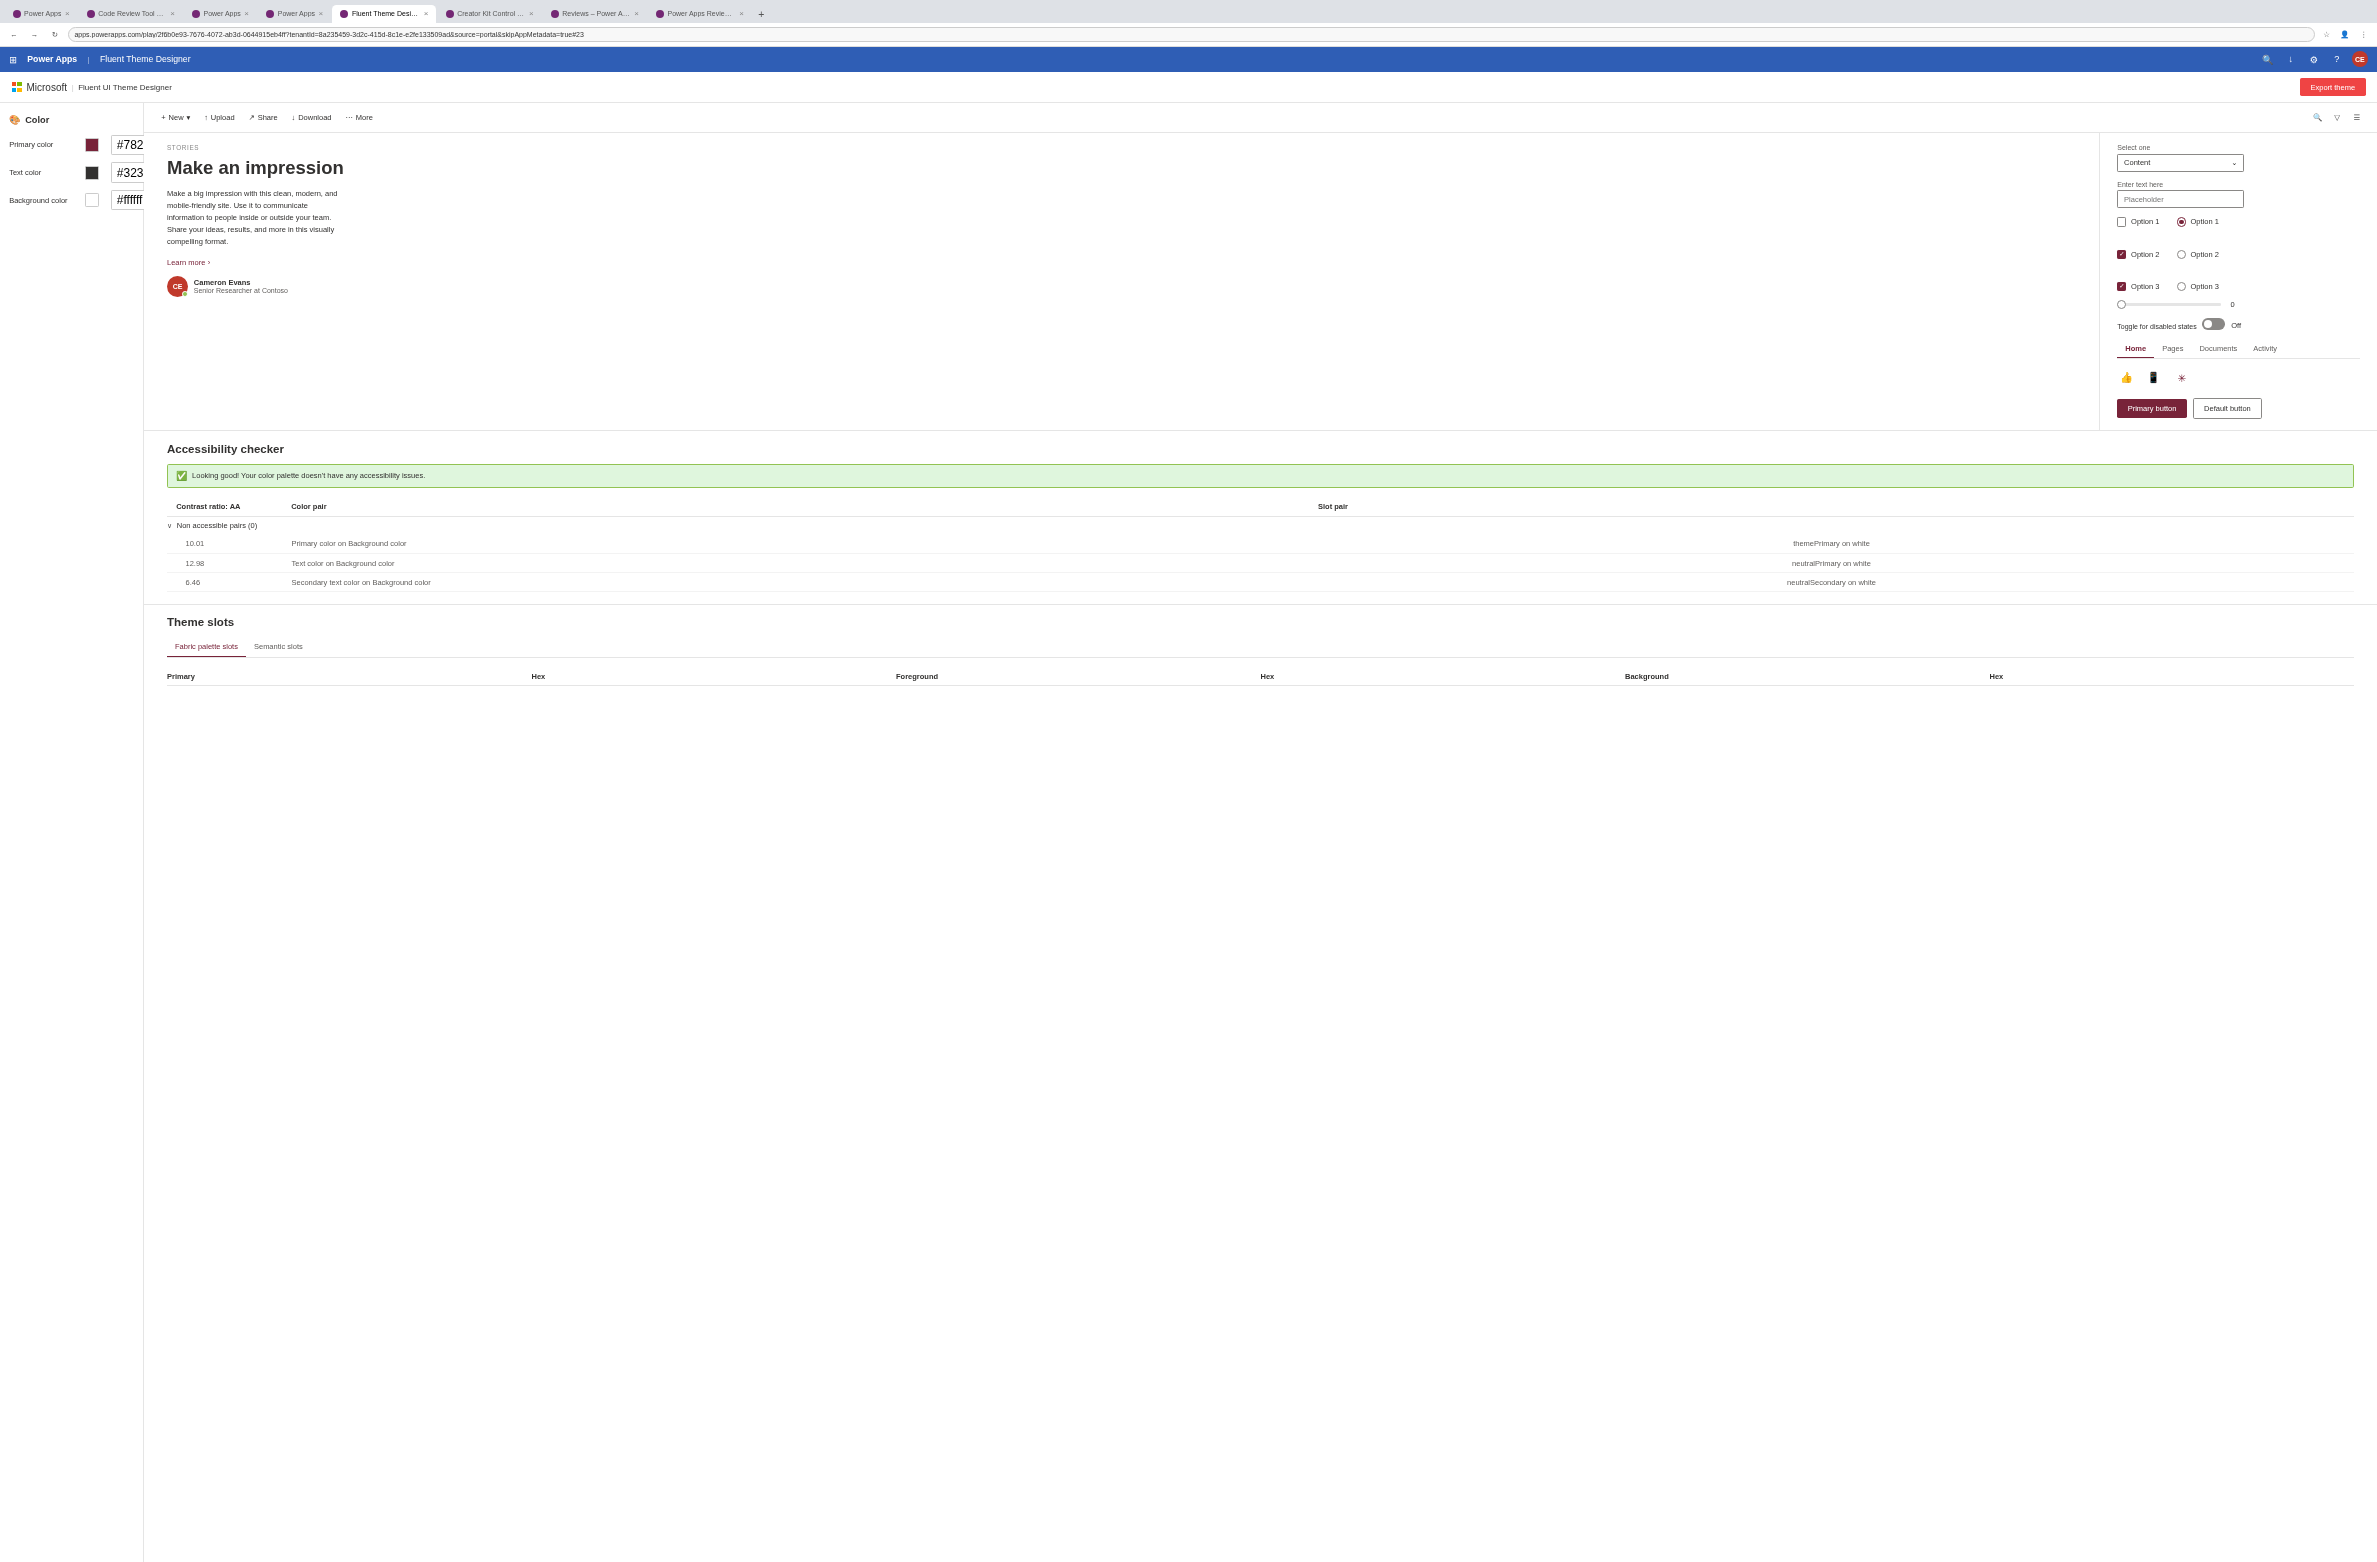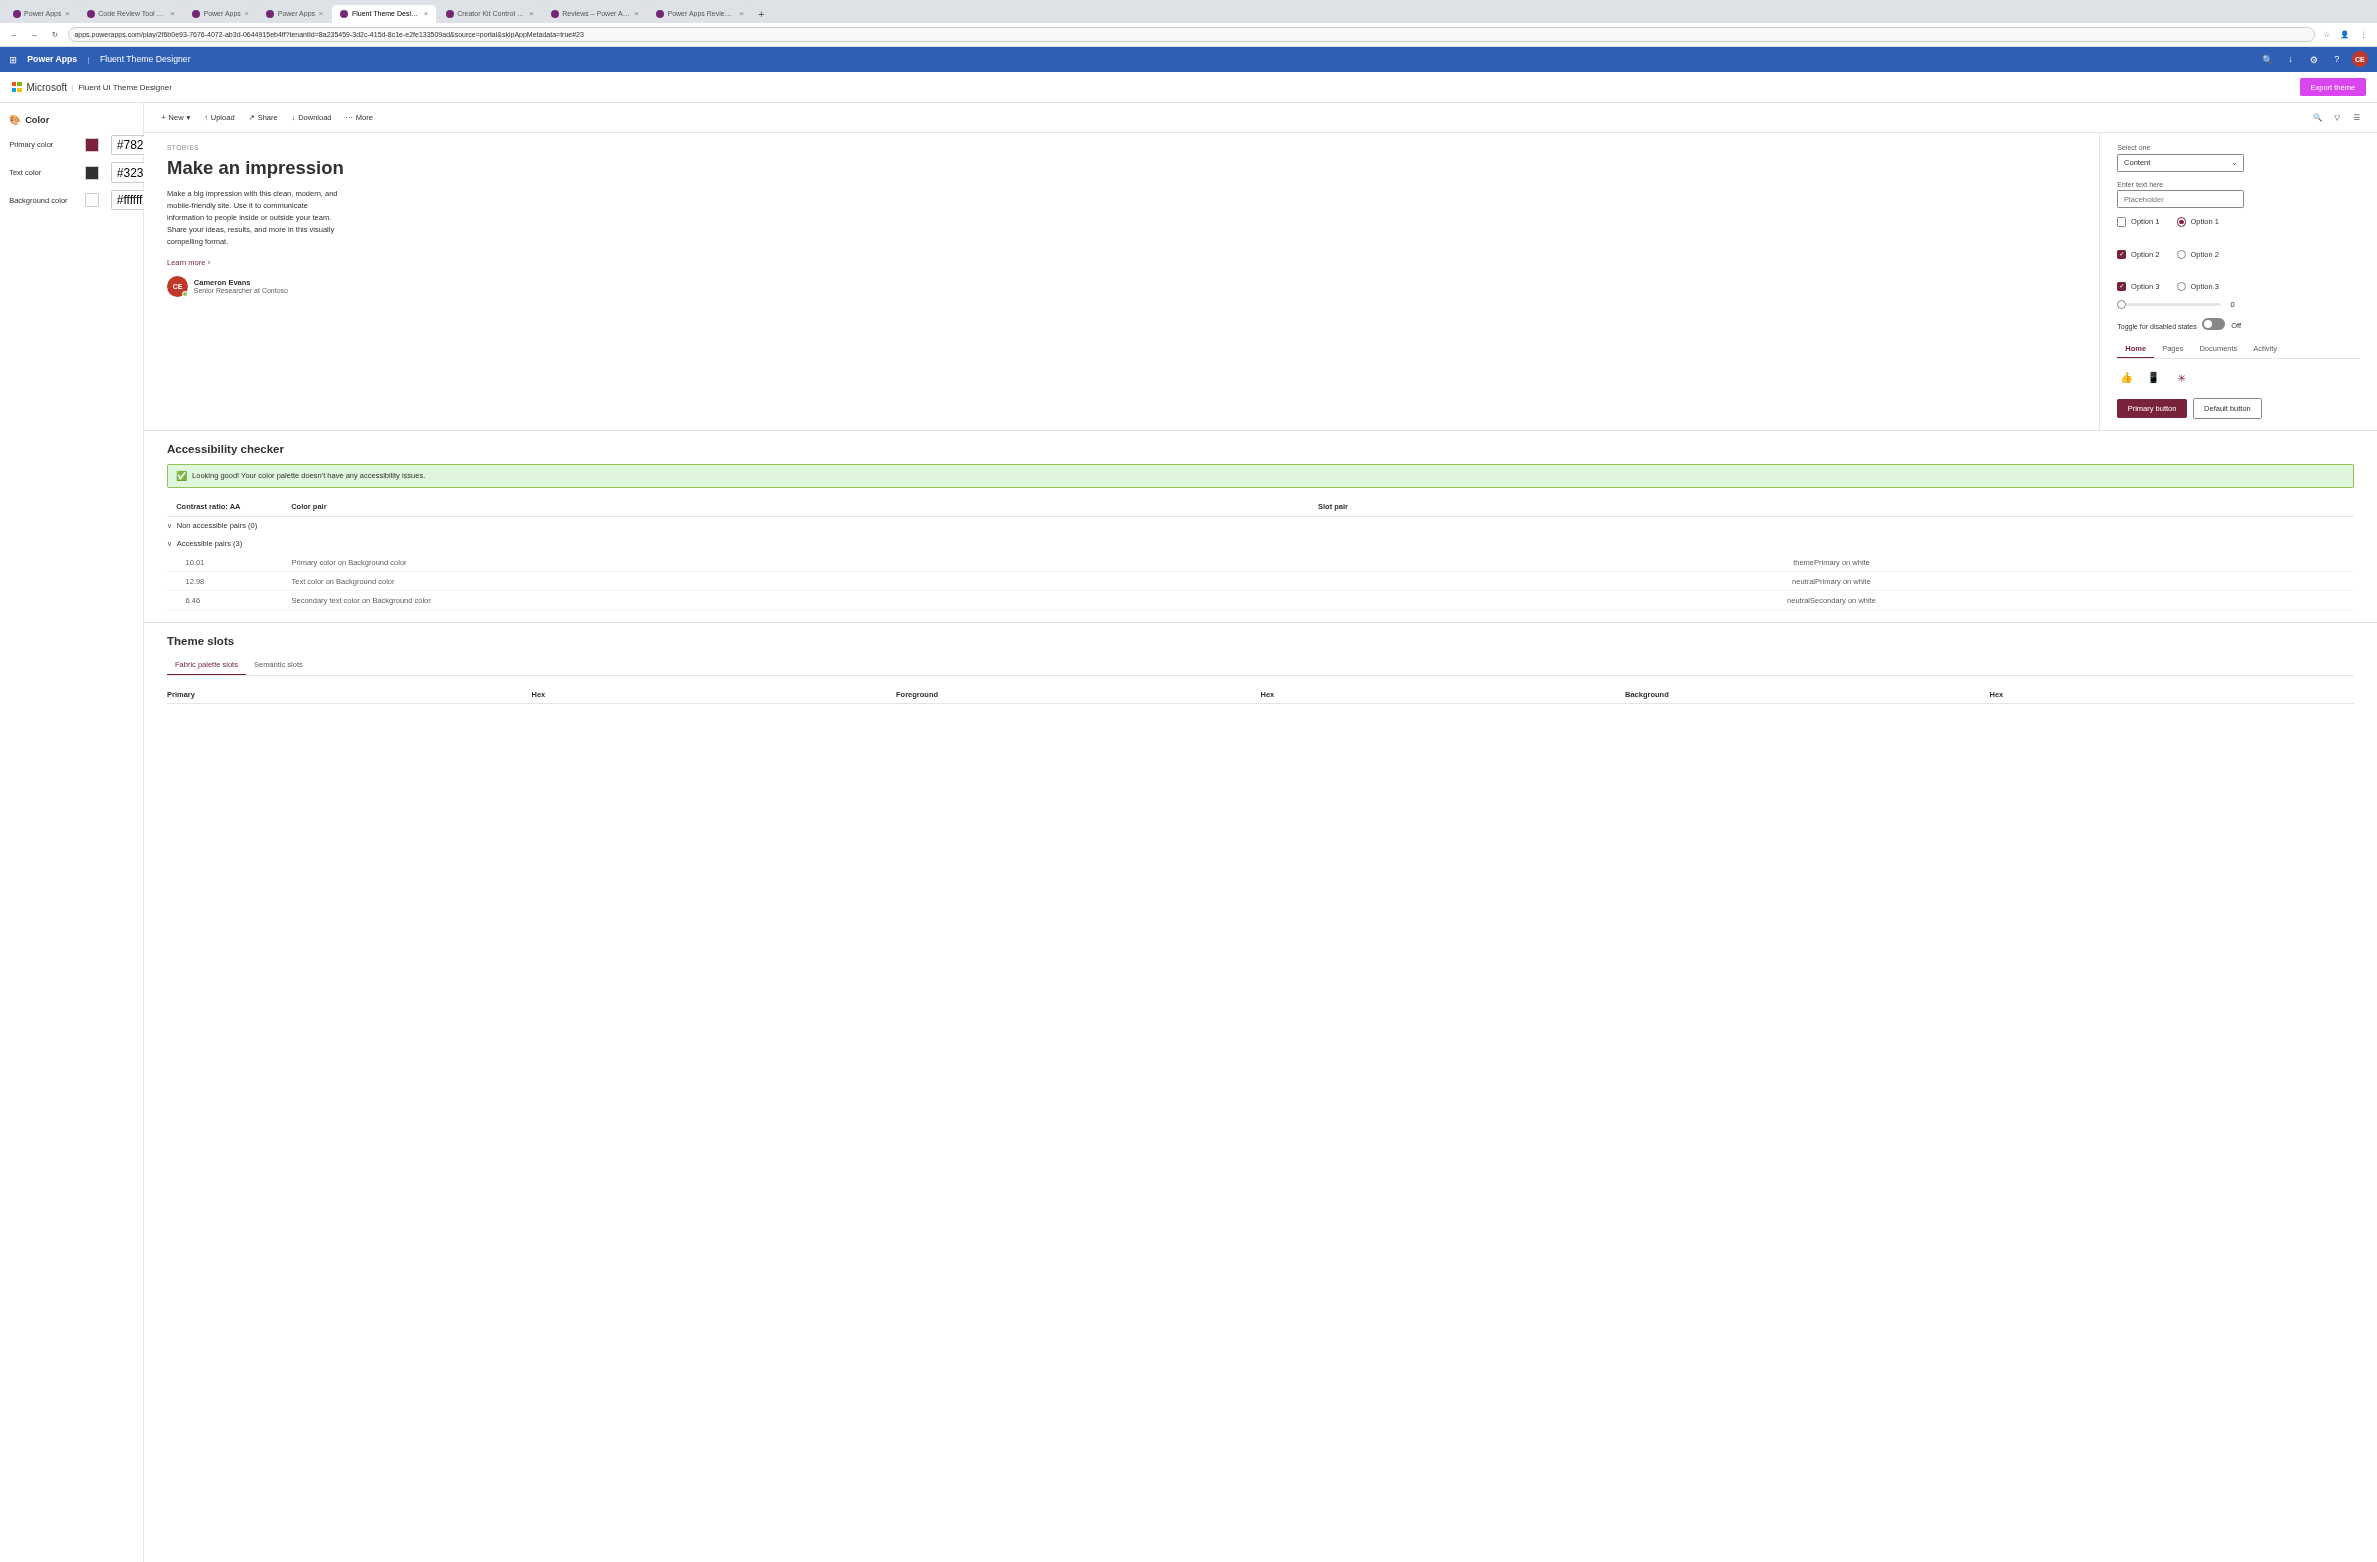--- a/index.html
+++ b/index.html
@@ -36,21 +36,21 @@
     .microsoft-logo { display: flex; align-items: center; gap: 4.6px; }
     .ms-logo-squares { display: grid; grid-template-columns: 1fr 1fr; gap: 1.2px; width: 10.4px; height: 10.4px; }
     .ms-sq1 { background: #f25022; }
     .ms-sq2 { background: #7fba00; }
     .ms-sq3 { background: #00a4ef; }
     .ms-sq4 { background: #ffb900; }
     .ms-logo-text { font-size: 10px; color: #333; }
     .ms-separator { color: #ccc; margin: 0 4.6px; }
     .product-name { font-size: 8px; color: #333; }
     .sub-header-spacer { flex: 1; }
-    .export-theme-btn { background: #d946ef; color: white; border: none; padding: 4.6px 10.4px; border-radius: 1.7px; cursor: pointer; font-size: 7.5px; font-weight: 500; }
+    .export-theme-btn { background: #ef4444; color: white; border: none; padding: 4.6px 10.4px; border-radius: 1.7px; cursor: pointer; font-size: 7.5px; font-weight: 500; }
 
     
     .main-layout { display: flex; background: #f3f3f3; min-height: calc(100vh - 75px); }
 
     
     .sidebar { width: 144px; background: white; border-right: 0.6px solid #e5e5e5; padding: 11.5px 9.2px; flex-shrink: 0; }
     .sidebar-section-title { font-size: 9.2px; font-weight: 600; color: #323130; margin-bottom: 9.2px; display: flex; align-items: center; gap: 4.6px; }
     .color-section-icon { font-size: 9.2px; }
     .color-row { display: flex; align-items: center; margin-bottom: 7px; gap: 12px; }
     .color-label { font-size: 7.5px; color: #323130; width: 64px; flex-shrink: 0; }
@@ -419,24 +419,20 @@
         <span class="col-ratio">Contrast ratio: AA</span>
         <span class="col-pair">Color pair</span>
         <span class="col-slot">Slot pair</span>
       </div>
 
       <div class="expand-row">
         <span class="expand-icon">∨</span>
         <span>Non accessible pairs (0)</span>
       </div>
 
-      <div class="expand-row">
-        <span class="expand-icon">∨</span>
-        <span>Accessible pairs (3)</span>
-      </div>
 
       <div class="data-row">
         <span class="data-col-ratio">10.01</span>
         <span class="data-col-pair">Primary color on Background color</span>
         <span class="data-col-slot">themePrimary on white</span>
       </div>
       <div class="data-row">
         <span class="data-col-ratio">12.98</span>
         <span class="data-col-pair">Text color on Background color</span>
         <span class="data-col-slot">neutralPrimary on white</span>

